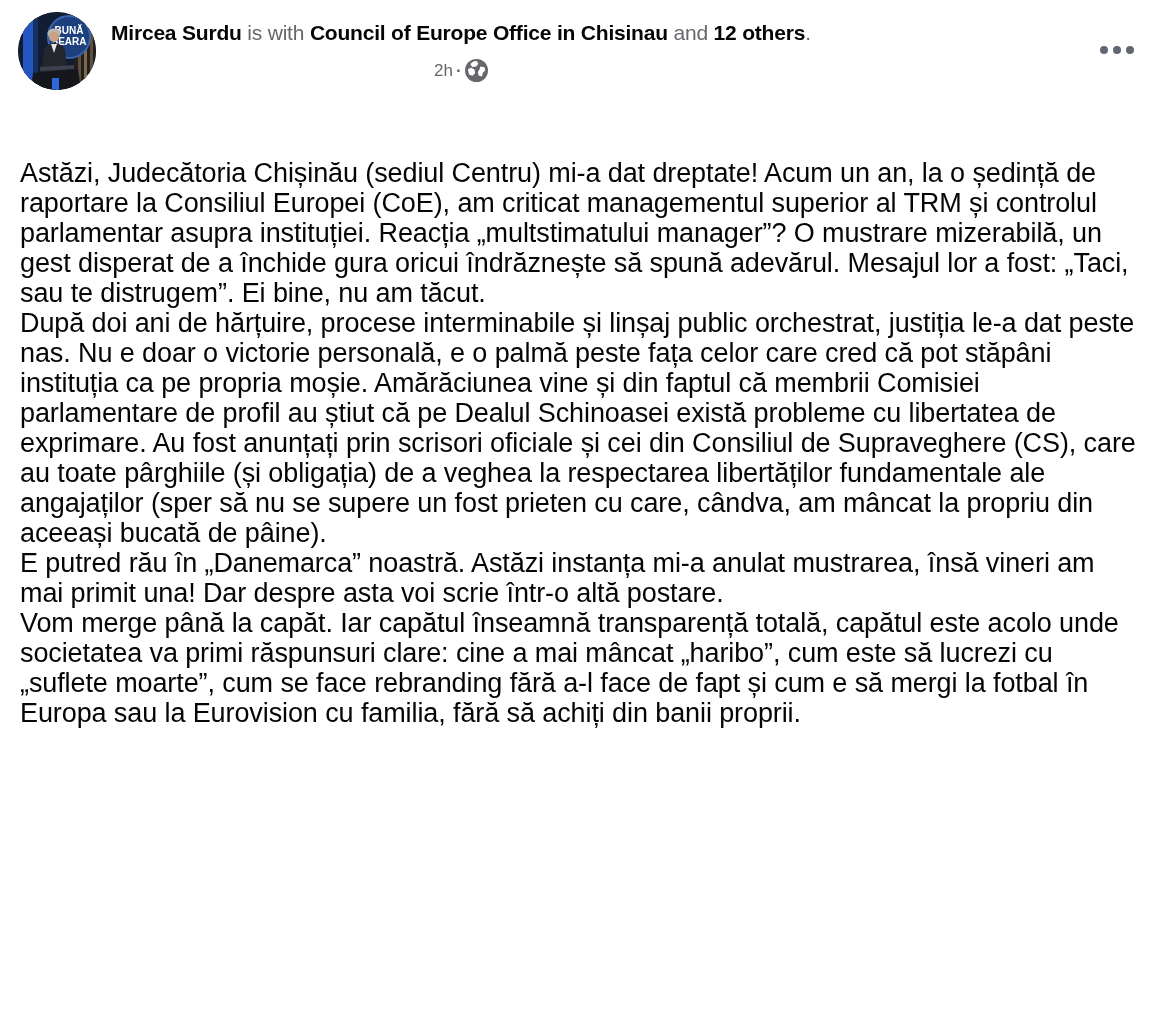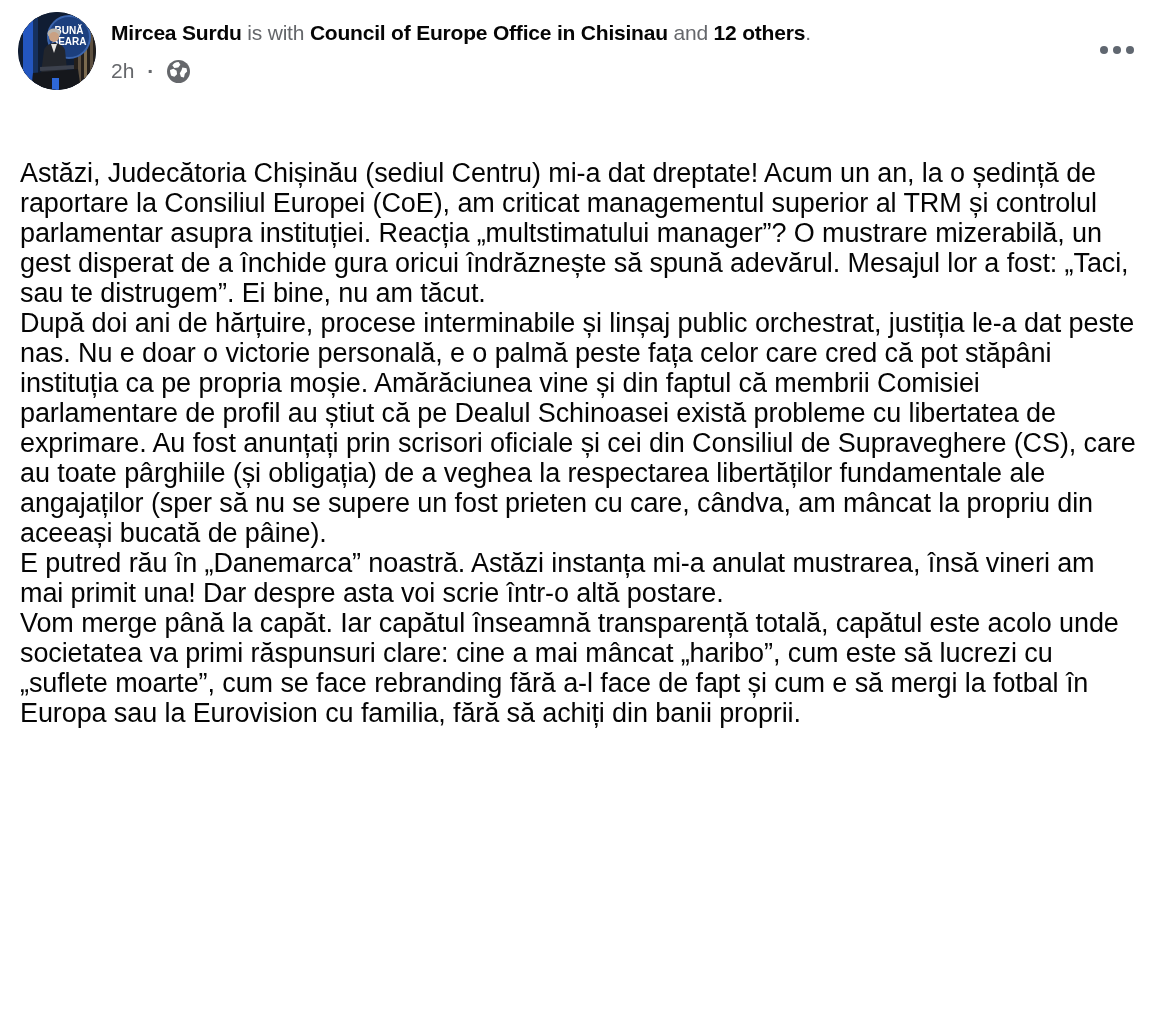--- a/index.html
+++ b/index.html
@@ -54,23 +54,24 @@
   }
   .byline .bold-link{
     font-weight:700;
     color:var(--text_primary);
     cursor:pointer;
   }
   .meta-line{
     margin-top:7px;
     display:flex;
     align-items:center;
-    gap:13px;
-    font-size:21px;
+    gap:3px;
+    font-size:17px;
     color:var(--text_secondary);
+    justify-content:center;
   }
   .meta-line .timestamp{cursor:pointer;}
   .meta-line .sep{font-weight:700;}
   .globe{display:inline-block;line-height:0;}
   .menu-button{
     position:absolute;
     top:36px;
     right:28px;
     display:flex;
     align-items:center;

